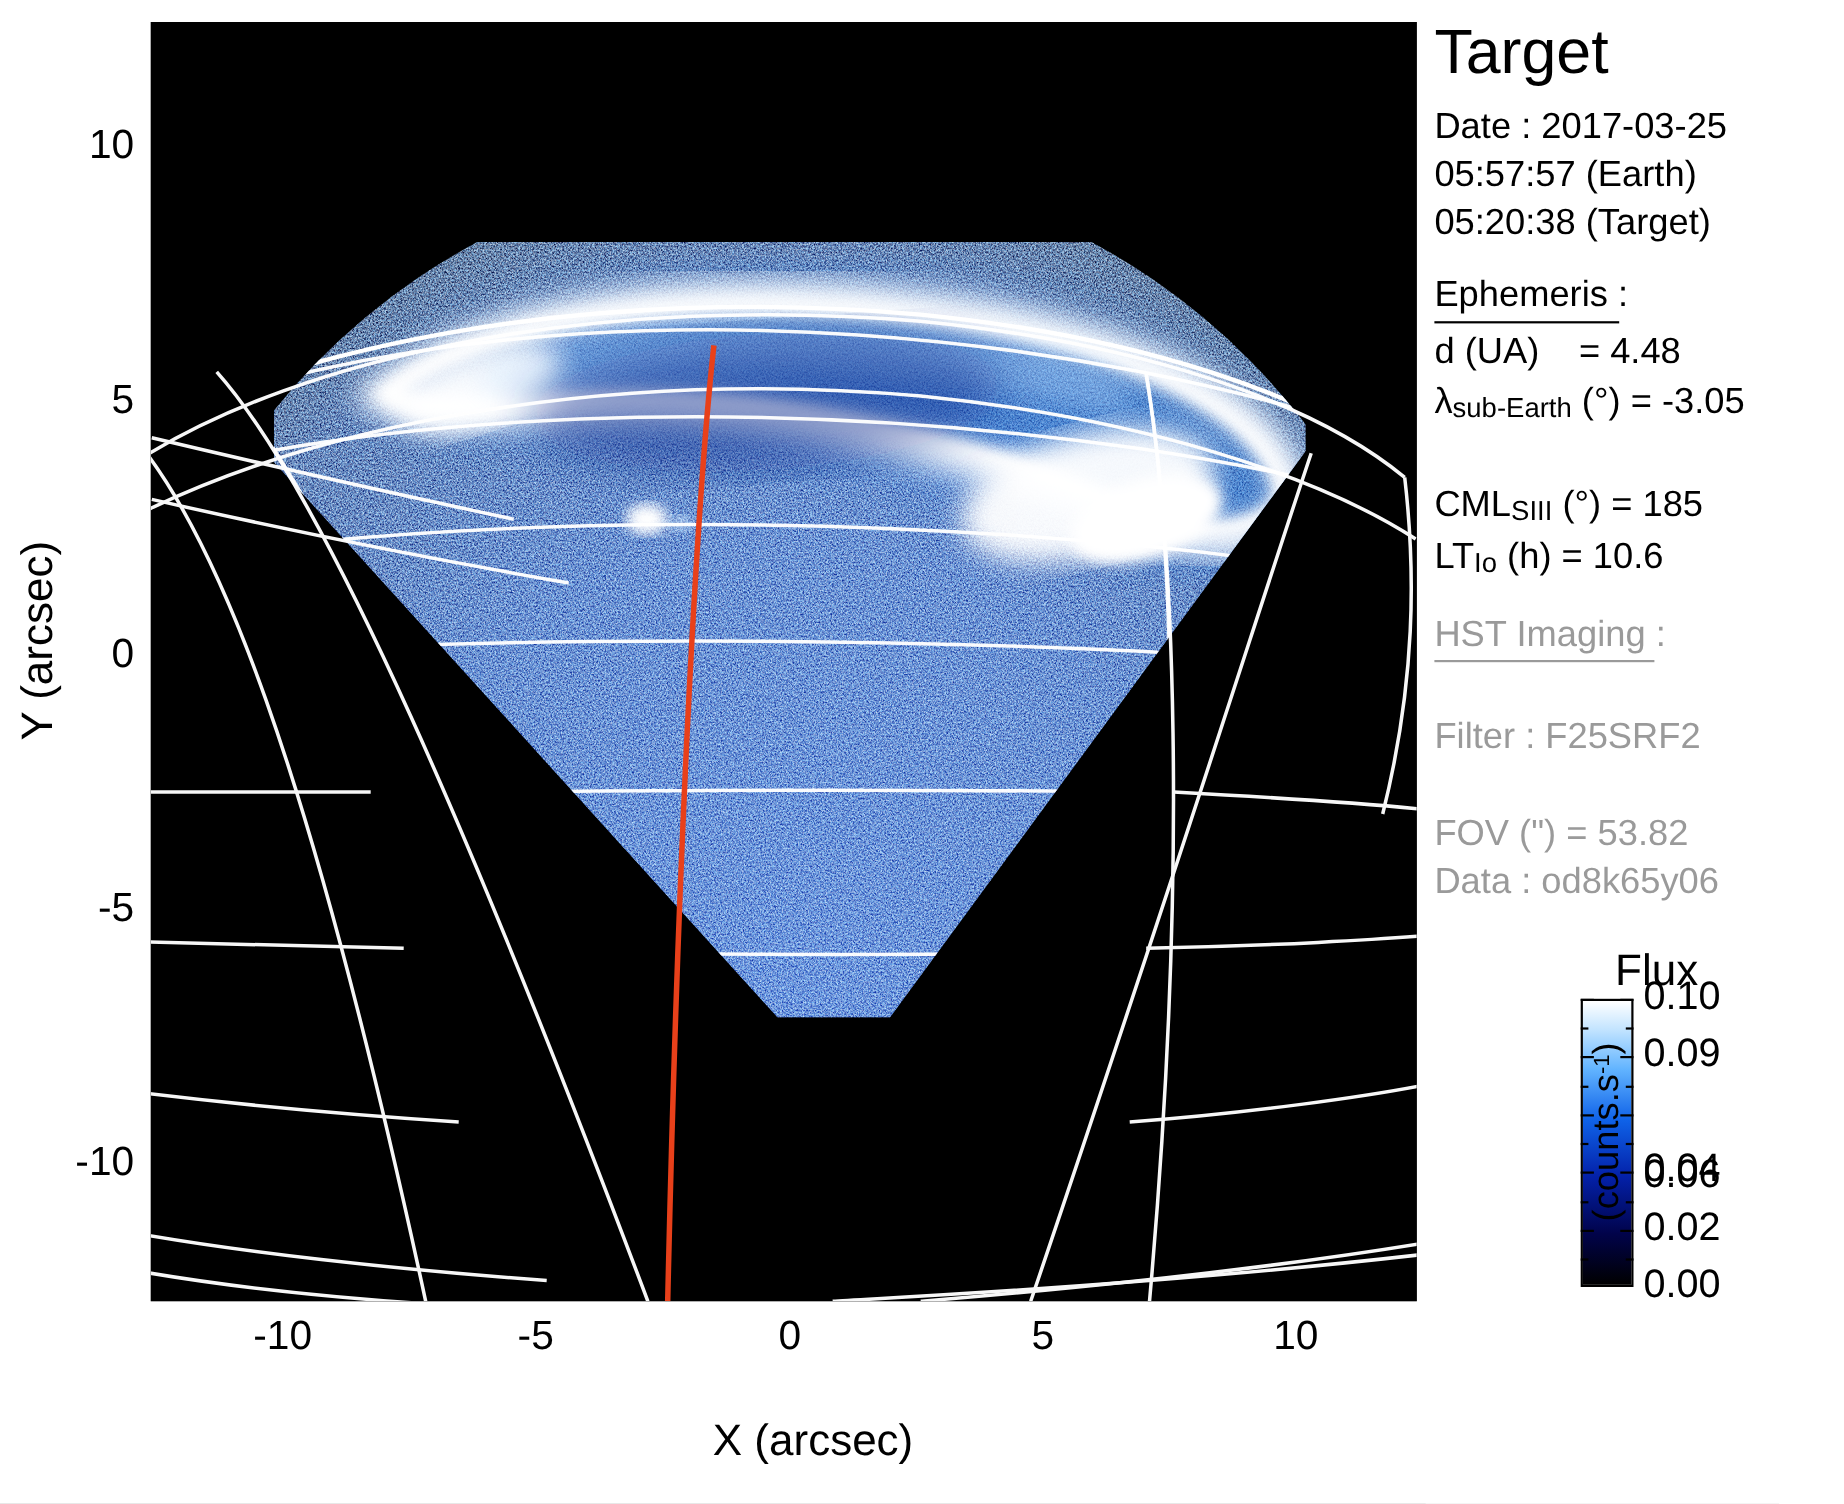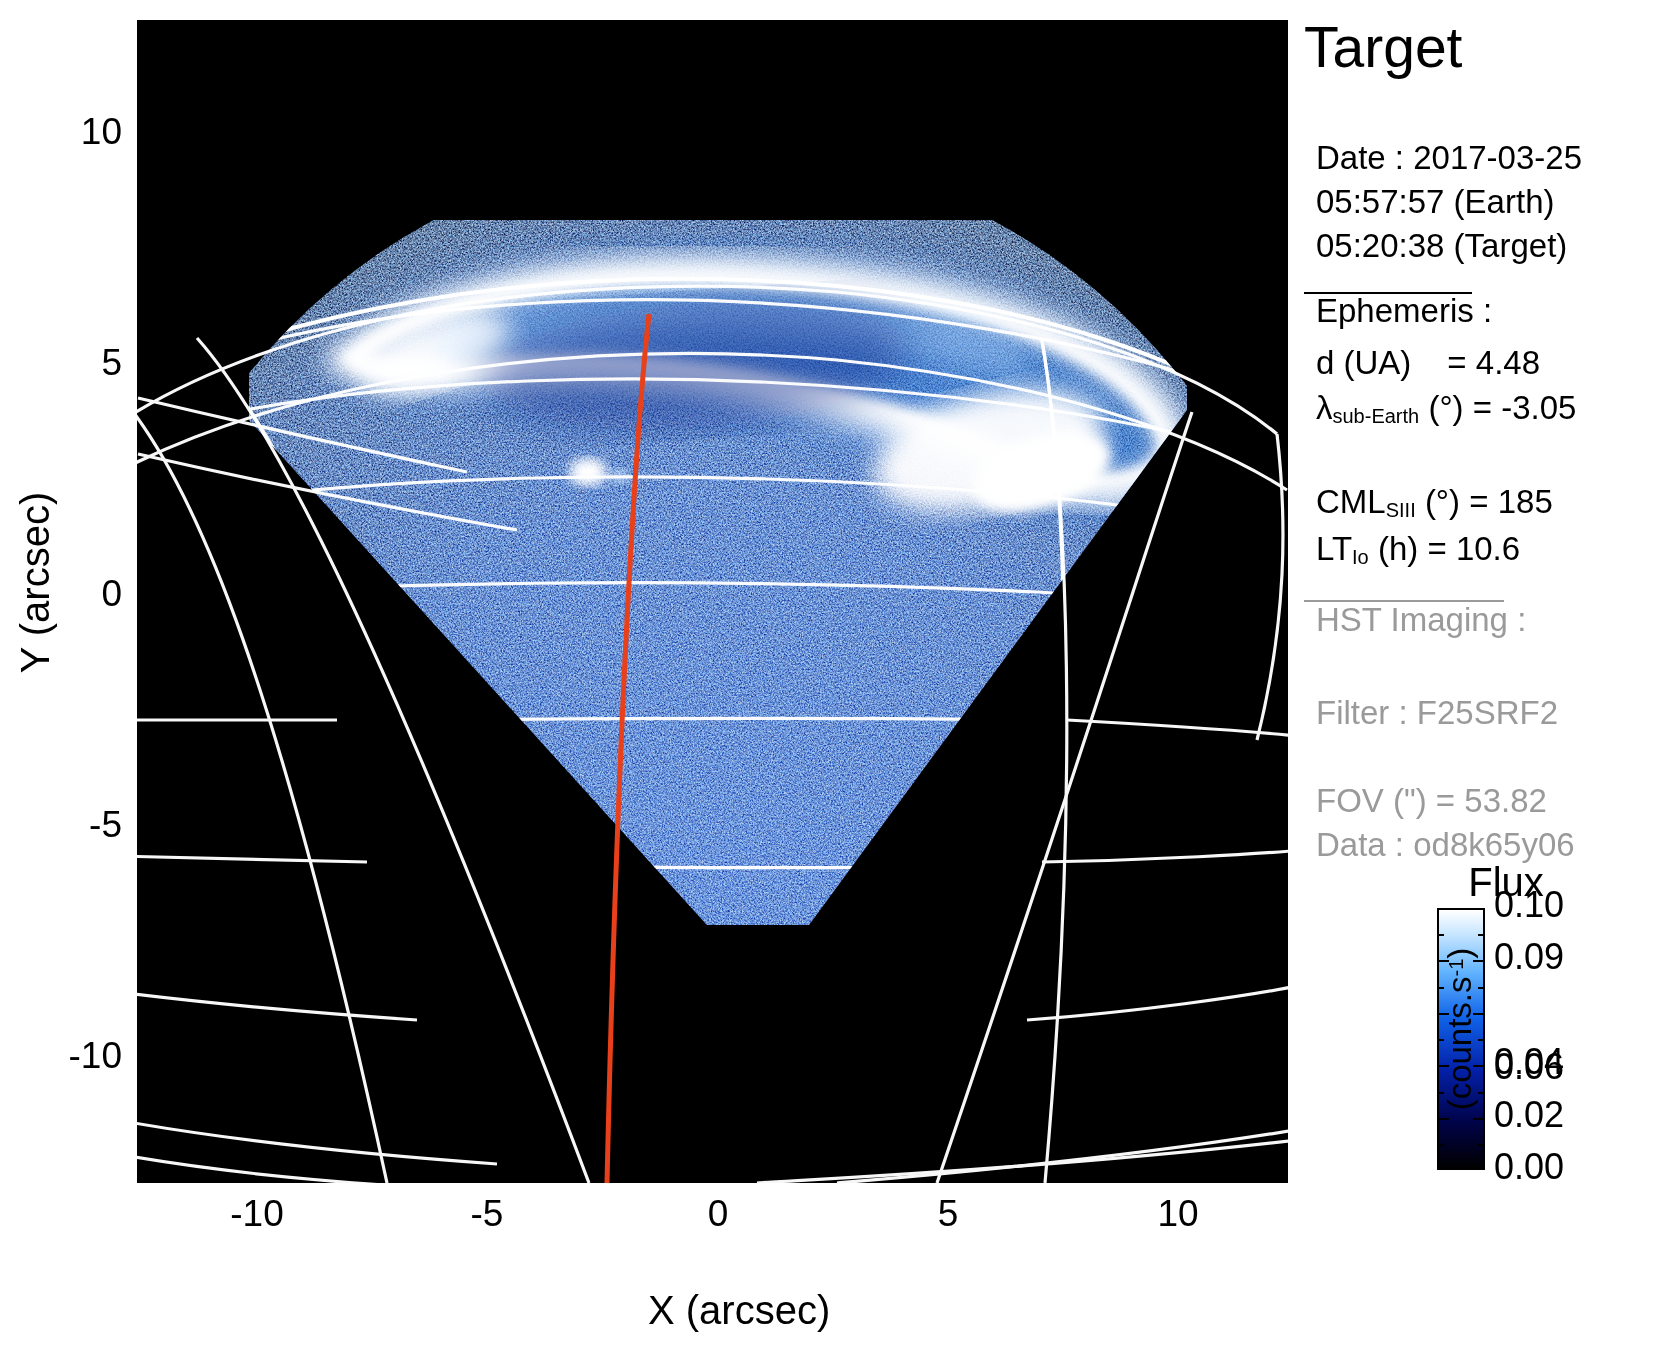--- a/index.html
+++ b/index.html
@@ -13,25 +13,25 @@
   .tick-label{position:absolute;font-size:37px;line-height:1;color:#000;white-space:nowrap;}
   .ytick-label{text-align:right;width:110px;left:12px;}
   .xtick-label{text-align:center;width:120px;}
   .axis-title{position:absolute;font-size:40px;color:#000;white-space:nowrap;}
   #y-axis-title{left:-95px;top:560px;transform:rotate(-90deg);transform-origin:center center;width:260px;text-align:center;}
   #x-axis-title{left:648px;top:1288px;width:220px;text-align:left;}
 
   
   #info-panel{position:absolute;left:1296px;top:0;width:380px;height:1367px;background:#fff;}
   #target-title{position:absolute;left:8px;top:14px;font-size:57px;letter-spacing:0px;}
-  .info-line{position:absolute;left:20px;font-size:33px;white-space:nowrap;margin-top:44px;}
+  .info-line{position:absolute;left:8px;font-size:33px;white-space:nowrap;}
   .dim{color:#9a9a9a;}
   .rule{position:absolute;left:8px;height:2px;background:#000;}
   .rule.dim-rule{background:#9a9a9a;}
-  .sub{font-size:20px;vertical-align:-4px;}
+  .sub{font-size:25px;vertical-align:-4px;}
   .sup{font-size:20px;vertical-align:8px;}
 
   
   #flux-title{position:absolute;left:1436px;top:860px;width:140px;text-align:center;font-size:40px;}
   #colorbar{position:absolute;left:1437px;top:908px;width:48px;height:262px;
             border:2px solid #000;box-sizing:border-box;
             background:linear-gradient(to top,#000000 0%,#01034a 18%,#0320a8 38%,
                        #0f62e8 58%,#62b4ff 76%,#c3e4ff 90%,#ffffff 100%);}
   #cbar-ticks{position:absolute;left:1437px;top:908px;width:48px;height:262px;}
   #cbar-ticks i{position:absolute;display:block;height:2px;background:#000;}

